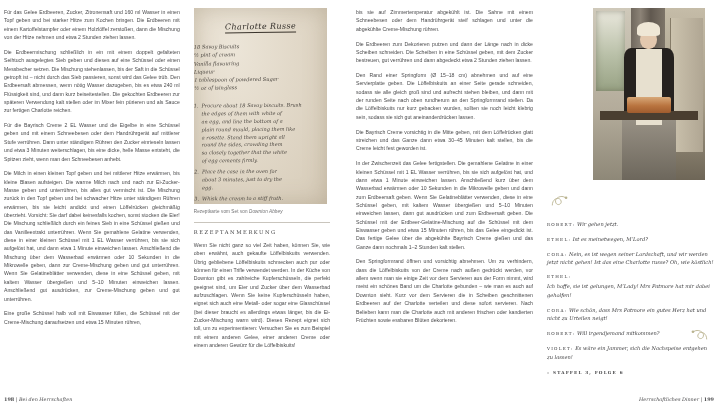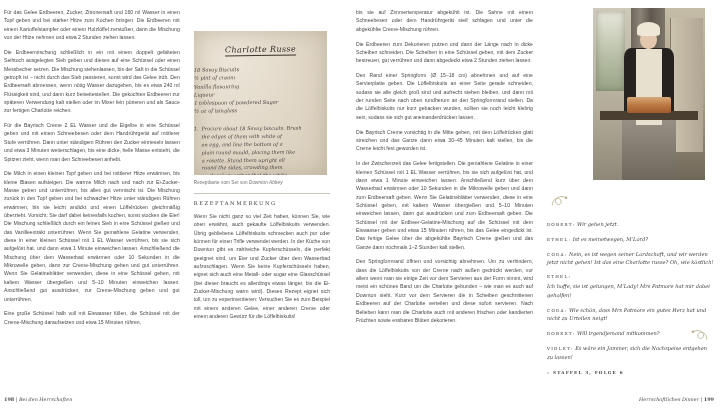--- a/index.html
+++ b/index.html
@@ -47,27 +47,26 @@
   .body-col p { margin: 0 0 6.5px 0; }
 
   
   .col-1 { width: 178px; }
 
   
   .col-2 { width: 138px; }
 
   .recipe-card {
     width: 133px;
-    height: 144px;
+    height: 196px;
     background:
       radial-gradient(ellipse at 30% 20%, #ece5d8 0%, #e2d9c9 45%, #d6cbb8 100%);
     position: relative;
     overflow: hidden;
     box-shadow: inset 0 0 22px rgba(140,125,100,.35);
-    margin-top: 23px;
   }
   .recipe-card .hand {
     position: absolute;
     left: 0; right: 0;
     color: #2e2a26;
     font-family: "DejaVu Serif", serif;
     font-style: italic;
   }
   .hw-title {
     top: 14px;

